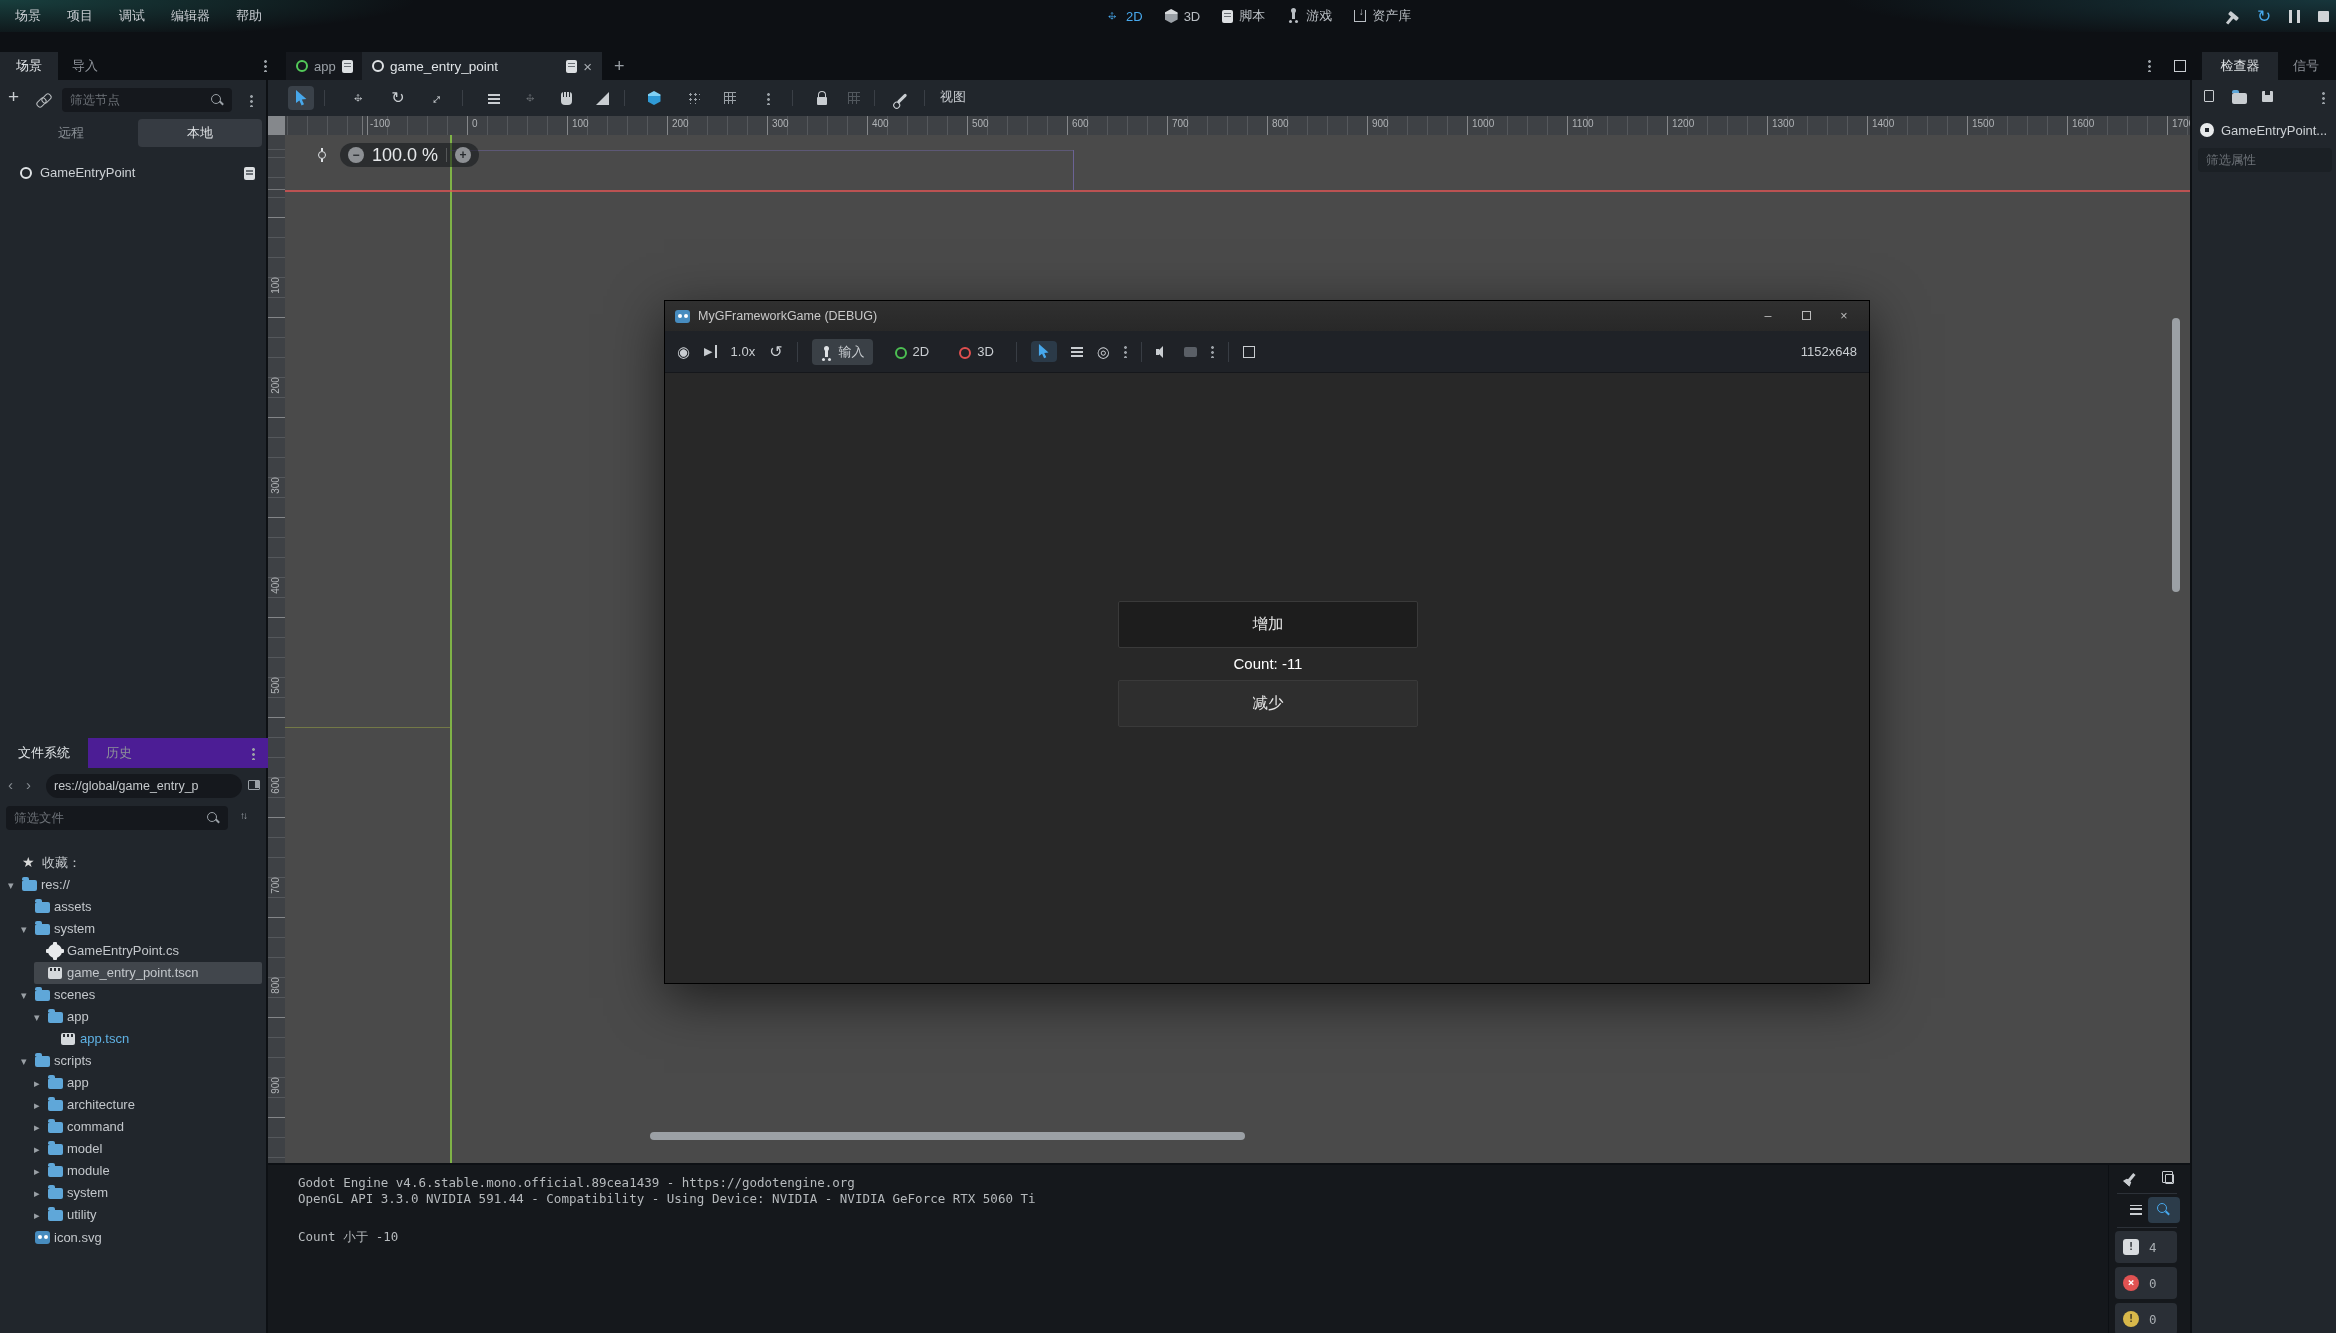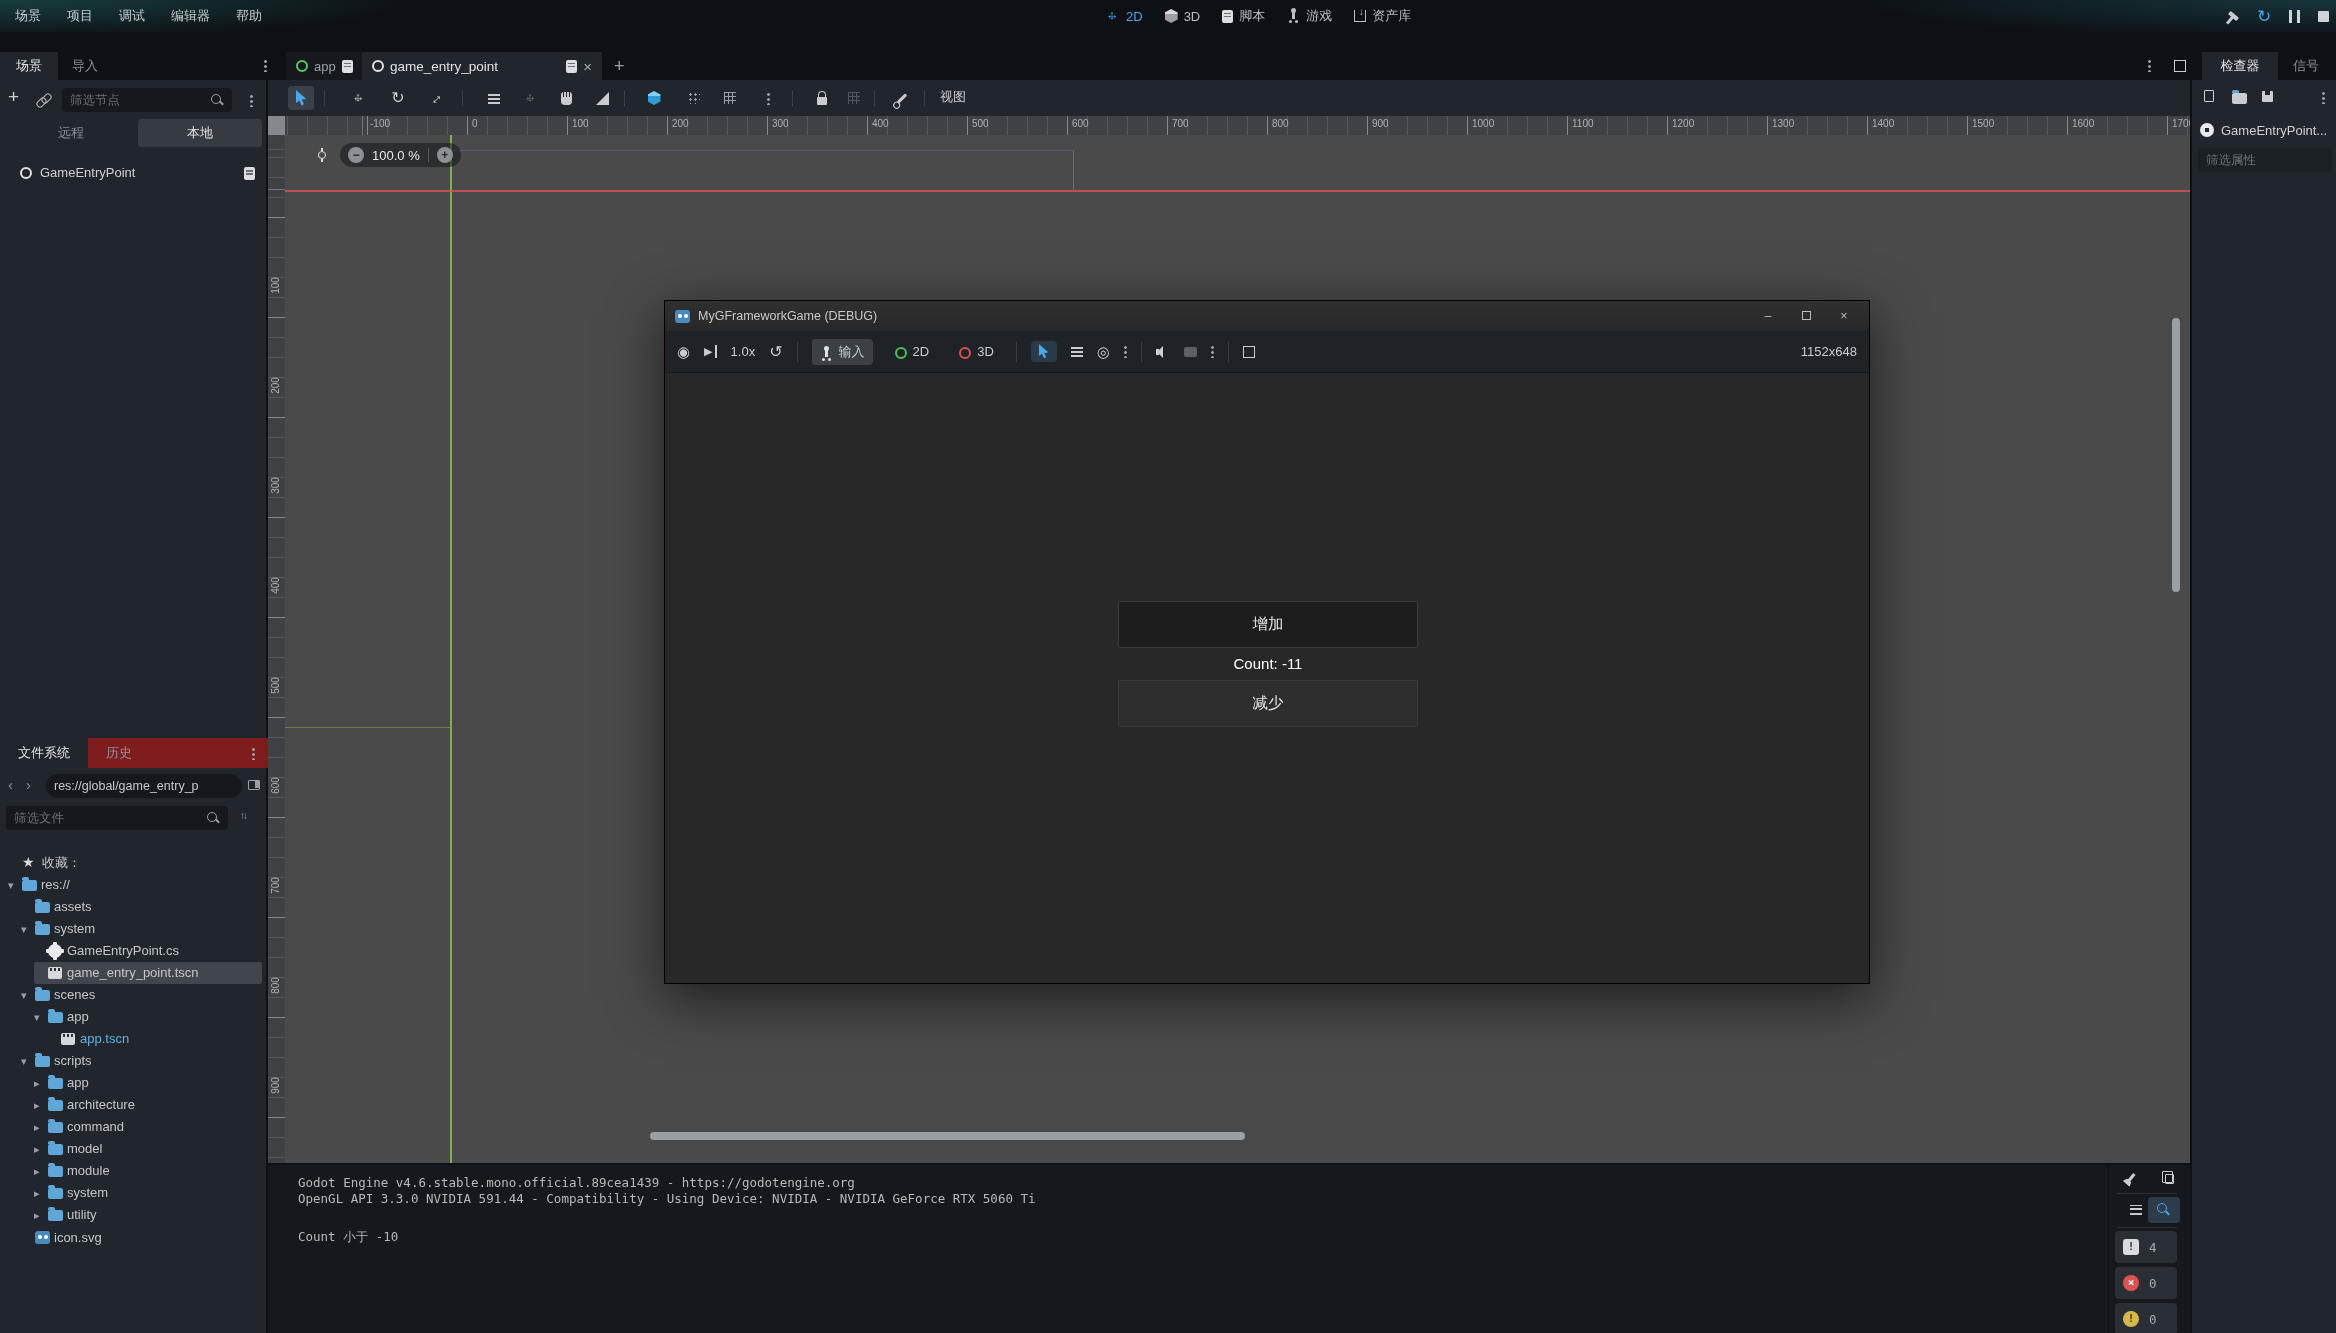--- a/index.html
+++ b/index.html
@@ -227,21 +227,21 @@
 
     <div class="halfbtn dim" style="position:absolute;left:6px;top:39px;width:130px">远程</div>
     <div class="halfbtn" style="position:absolute;left:138px;top:39px;width:124px;background:#363b42;color:#dfe2e5">本地</div>
 
     <div style="position:absolute;left:0;top:83px;width:268px;height:22px">
       <span class="ico nodecircle" style="position:absolute;left:20px;top:4px"></span>
       <span style="position:absolute;left:40px;top:2px">GameEntryPoint</span>
       <span class="ico scriptic" style="position:absolute;left:244px;top:4px"></span>
     </div>
 
-    <div style="position:absolute;left:0;top:658px;width:316px;height:30px;background:#7f1d1d">
+    <div style="position:absolute;left:0;top:658px;width:316px;height:30px;background:#4c1d95">
       <div class="docktab active" style="left:0;width:88px;height:30px;line-height:30px">文件系统</div>
       <div class="docktab" style="left:88px;width:62px;height:30px;line-height:30px">历史</div>
       <span class="ico vdots" style="position:absolute;left:252px;top:9px"></span>
     </div>
     <span class="dim" style="position:absolute;left:8px;top:696px;font-size:15px">‹</span>
     <span class="dim" style="position:absolute;left:26px;top:696px;font-size:15px">›</span>
     <div class="searchbox" style="left:46px;top:694px;width:196px;border-radius:12px">
       <span style="white-space:nowrap;overflow:hidden;font-size:12.5px;color:#c6cacd">res://global/game_entry_p</span>
     </div>
     <span class="ico splitpanelic" style="position:absolute;left:248px;top:700px"></span>
@@ -431,21 +431,21 @@
   <div class="canvas">
     <div class="axisline" style="left:165px;top:0;width:2px;height:100%;background:rgba(140,205,70,.8)"></div>
     <div class="axisline" style="left:0;top:55px;width:100%;height:2px;background:rgba(225,85,85,.75)"></div>
     <div class="axisline" style="left:788px;top:15px;width:1px;height:40px;background:rgba(130,116,200,.6)"></div>
     <div class="axisline" style="left:165px;top:15px;width:623px;height:1px;background:rgba(130,116,200,.35)"></div>
     <div class="axisline" style="left:0;top:592px;width:167px;height:1px;background:rgba(150,160,70,.55)"></div>
 
     <span class="ico centerviewic" style="position:absolute;left:30px;top:13px"></span>
     <div class="zoompill">
       <span class="zbtn">−</span>
-      <span style="font-size:13px">100.0 %</span>
+      <span style="font-size:18px">100.0 %</span>
       <span style="width:1px;height:14px;background:rgba(255,255,255,.2)"></span>
       <span class="zbtn">+</span>
     </div>
 
     <div class="scrollthumb" style="left:1887px;top:183px;width:8px;height:274px"></div>
     <div class="scrollthumb" style="left:365px;top:997px;width:595px;height:8px"></div>
   </div>
 
   <div class="gwin">
     <div class="gtitle">

